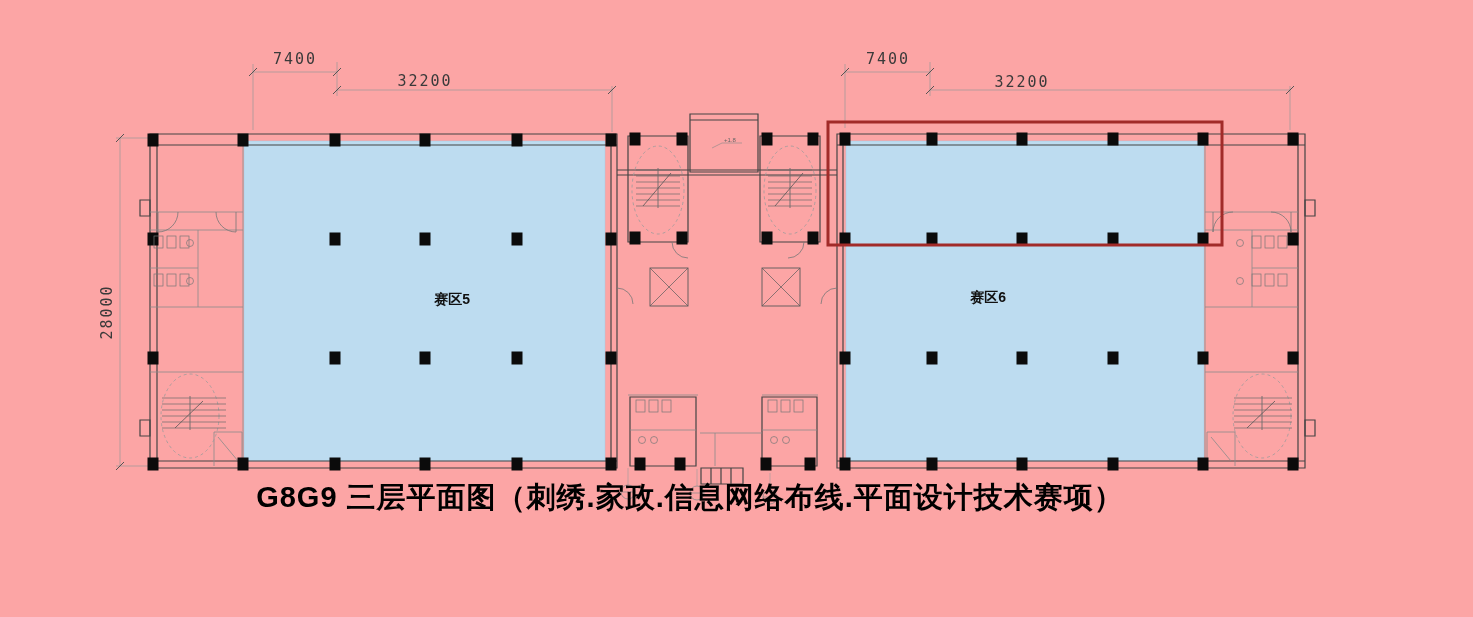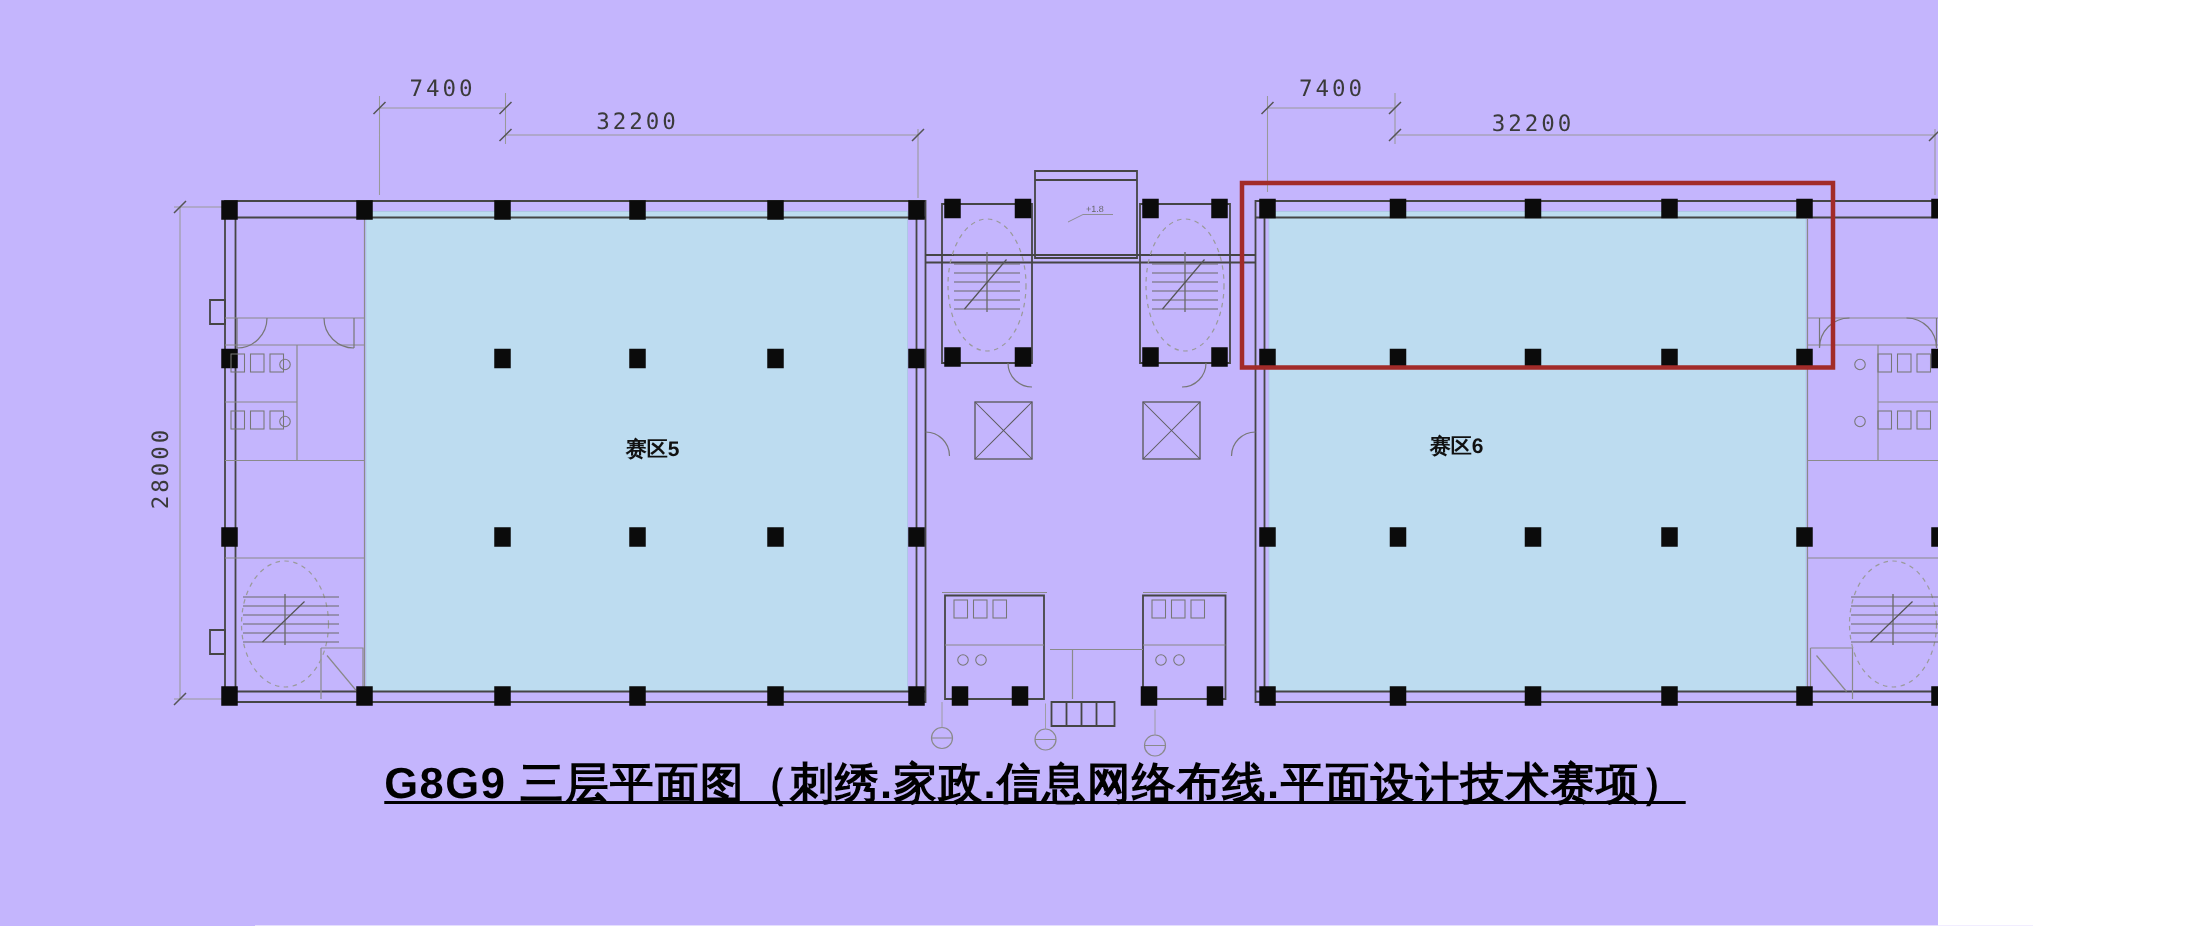--- a/index.html
+++ b/index.html
@@ -1,21 +1,21 @@
 <!DOCTYPE html>
 <html><head>
 <meta charset="utf-8">
 <style>
   html,body{margin:0;padding:0;background:#ffffff;}
-  .canvas{position:relative;width:1292px;height:617px;background:#c4b5fd;overflow:hidden;
+  .canvas{position:relative;width:1473px;height:617px;background:#fca5a5;overflow:hidden;
           font-family:"Liberation Sans",sans-serif;}
   .dim{position:absolute;font-family:"DejaVu Sans Mono",monospace;font-size:15px;color:#3a3a3a;
        text-align:center;letter-spacing:2px;white-space:nowrap;}
   .dim-v{transform:rotate(-90deg);transform-origin:center center;}
-  .zlabel{position:absolute;font-size:14px;font-weight:bold;color:#111;text-align:center;white-space:nowrap;}
+  .zlabel{position:absolute;font-size:14px;font-weight:bold;color:#111;text-align:right;white-space:nowrap;}
   .caption{position:absolute;font-size:29px;font-weight:bold;color:#000;text-align:center;
            letter-spacing:1px;white-space:nowrap;}
   .tiny{position:absolute;font-size:6px;color:#666;white-space:nowrap;}
   svg{position:absolute;left:0;top:0;}
 </style>
 </head>
 <body>
 
 <div class="canvas">
 
@@ -213,14 +213,14 @@
   <div class="dim" style="left:385px;top:72px;width:80px;">32200</div>
   <div class="dim" style="left:858px;top:50px;width:60px;">7400</div>
   <div class="dim" style="left:982px;top:73px;width:80px;">32200</div>
   <div class="dim dim-v" style="left:77px;top:303px;width:60px;">28000</div>
 
   <div class="zlabel" style="left:400px;top:291px;width:70px;">赛区5</div>
   <div class="zlabel" style="left:936px;top:289px;width:70px;">赛区6</div>
 
   <div class="tiny" style="left:724px;top:137px;">+1.8</div>
 
-  <div class="caption" style="left:240px;top:503px;width:900px;text-decoration:underline;">G8G9  三层平面图（刺绣.家政.信息网络布线.平面设计技术赛项）</div>
+  <div class="caption" style="left:240px;top:478px;width:900px;">G8G9  三层平面图（刺绣.家政.信息网络布线.平面设计技术赛项）</div>
 </div>
 
 </body></html>

